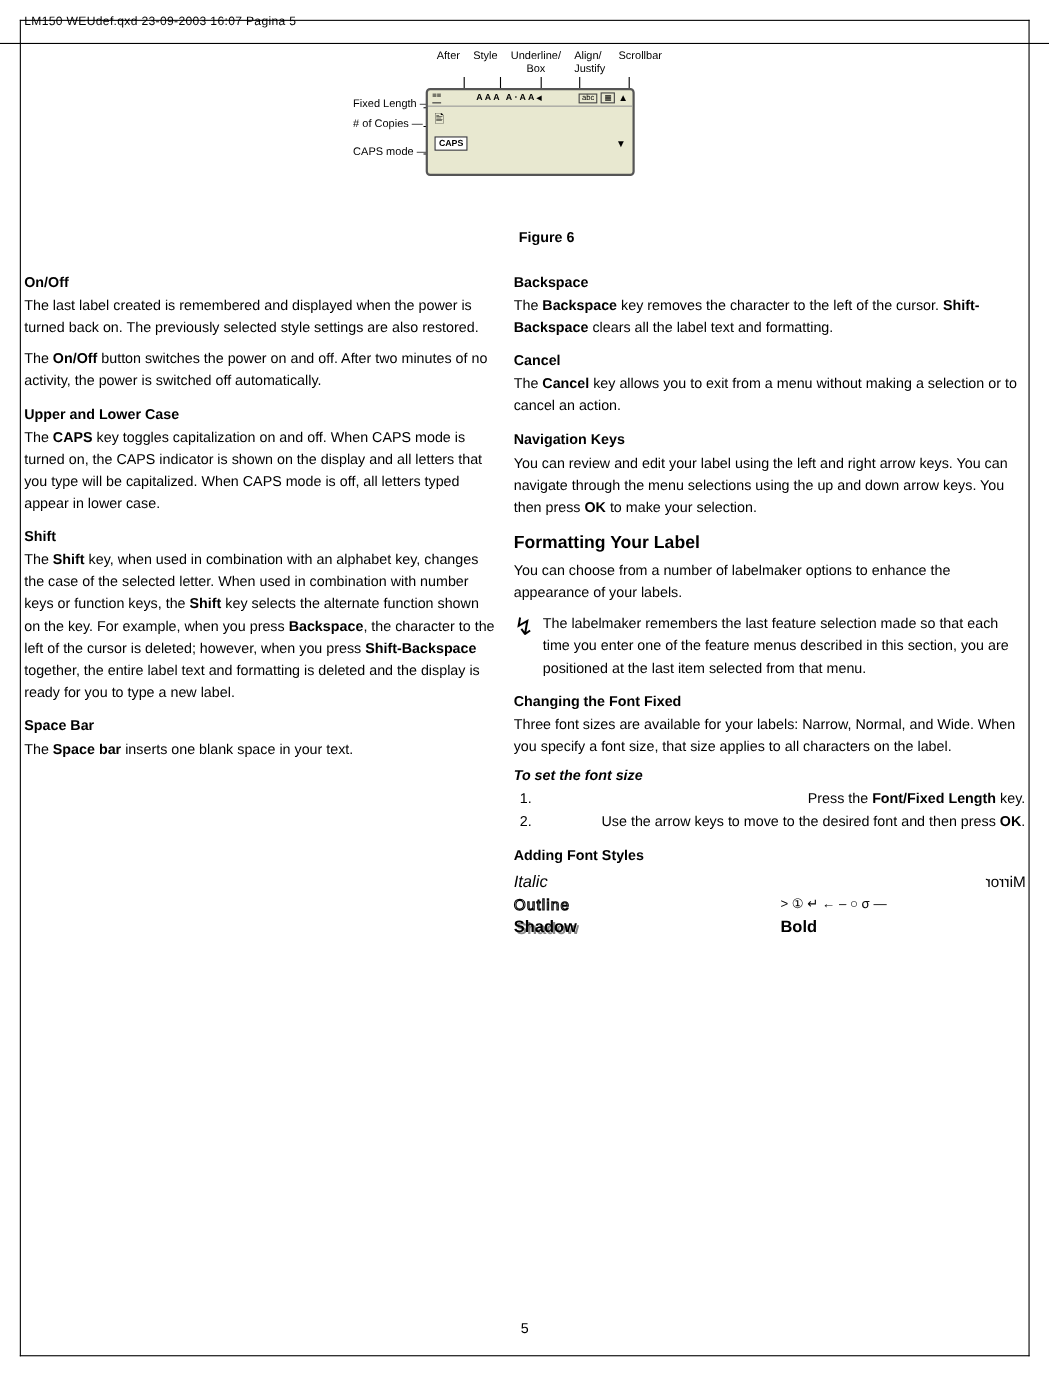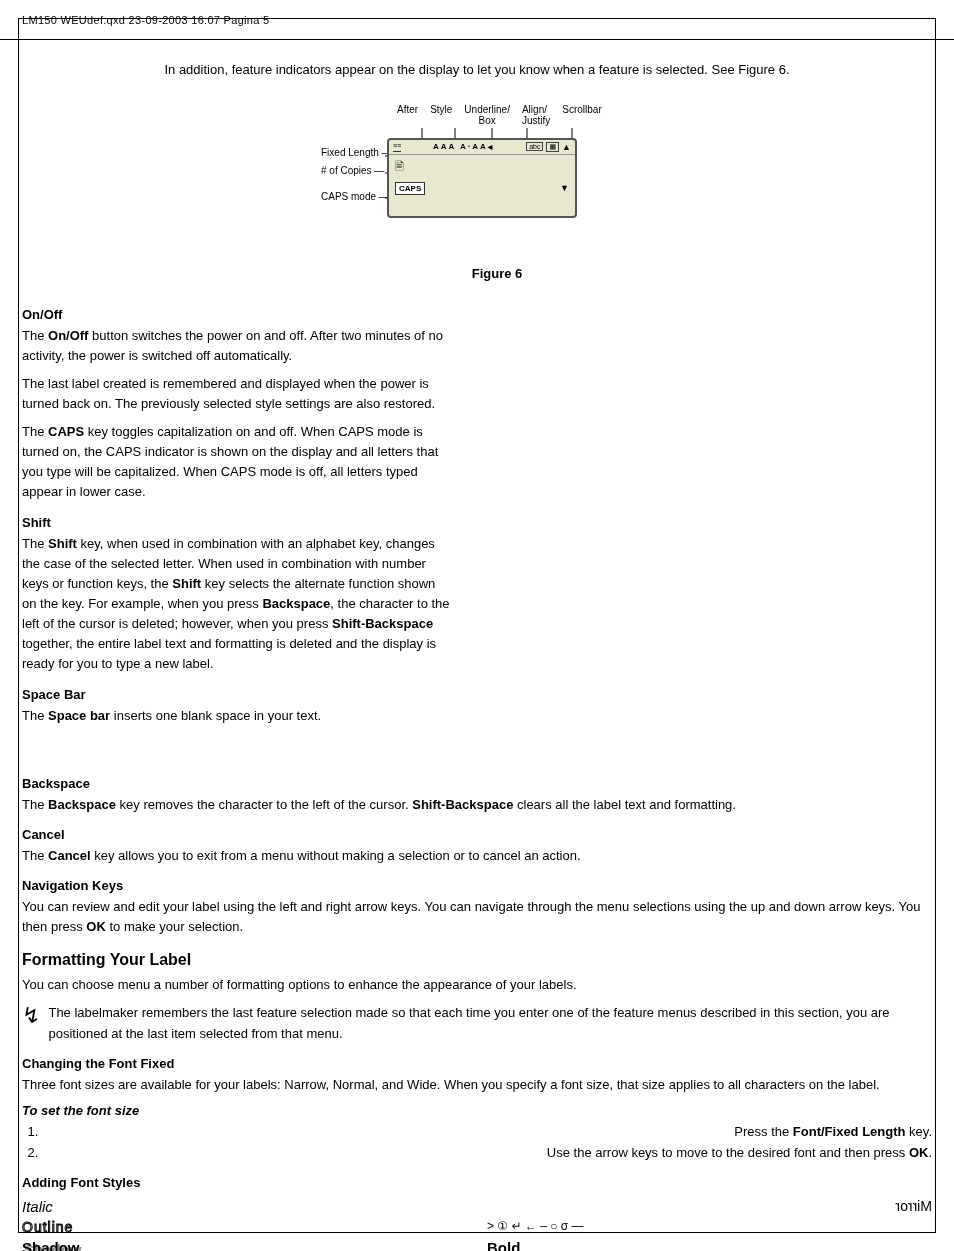--- a/index.html
+++ b/index.html
@@ -61,22 +61,22 @@
       left: 22px;
       right: 22px;
       bottom: 30px;
       display: flex;
       flex-direction: column;
     }
 
     
     .two-col {
       display: flex;
-      flex-direction: column;
-      gap: 30px;
+      flex-direction: row;
+      gap: 15px;
       flex: 1;
     }
 
     .left-col {
       width: 430px;
       flex-shrink: 0;
     }
 
     .right-col {
       flex: 1;
@@ -273,23 +273,20 @@
 <div class="page-border-bottom"></div>
 <div class="page-border-left"></div>
 <div class="page-border-right"></div>
 
 <div class="header">
   <span class="header-text">LM150 WEUdef.qxd   23-09-2003   16:07   Pagina 5</span>
 </div>
 
 <div class="content">
 
-  <div class="intro-section">
-    <span>In addition, feature indicators appear on the display to let you know when a feature is selected. See Figure 6.</span>
-  </div>
 
   <div class="figure-area">
     <div class="figure-diagram">
 
       <svg class="diagram-svg">
 
         <line x1="115" y1="30" x2="115" y2="42" stroke="#000" stroke-width="1"></line>
 
         <line x1="148" y1="30" x2="148" y2="42" stroke="#000" stroke-width="1"></line>
 
@@ -344,26 +341,27 @@
     </div>
     <div class="figure-caption">Figure 6</div>
   </div>
 
   <div class="two-col">
 
     <div class="left-col">
 
       <div class="section-heading">On/Off</div>
       <div class="body-text">
+        The last label created is remembered and displayed when the power is turned back on. The previously selected style settings are also restored.
+      </div>
+      <div class="body-text">
         The <b>On/Off</b> button switches the power on and off. After two minutes of no activity, the power is switched off automatically.
       </div>
-      <div class="body-text">
-        The last label created is remembered and displayed when the power is turned back on. The previously selected style settings are also restored.
-      </div>
-
+
+      <div class="section-heading">Upper and Lower Case</div>
       <div class="body-text">
         The <b>CAPS</b> key toggles capitalization on and off. When CAPS mode is turned on, the CAPS indicator is shown on the display and all letters that you type will be capitalized. When CAPS mode is off, all letters typed appear in lower case.
       </div>
 
       <div class="section-heading">Shift</div>
       <div class="body-text">
         The <b>Shift</b> key, when used in combination with an alphabet key, changes the case of the selected letter. When used in combination with number keys or function keys, the <b>Shift</b> key selects the alternate function shown on the key. For example, when you press <b>Backspace</b>, the character to the left of the cursor is deleted; however, when you press <b>Shift-Backspace</b> together, the entire label text and formatting is deleted and the display is ready for you to type a new label.
       </div>
 
       <div class="section-heading">Space Bar</div>
@@ -385,21 +383,21 @@
         The <b>Cancel</b> key allows you to exit from a menu without making a selection or to cancel an action.
       </div>
 
       <div class="section-heading">Navigation Keys</div>
       <div class="body-text">
         You can review and edit your label using the left and right arrow keys. You can navigate through the menu selections using the up and down arrow keys. You then press <b>OK</b> to make your selection.
       </div>
 
       <div class="section-heading-lg">Formatting Your Label</div>
       <div class="body-text">
-        You can choose menu a number of formatting options to enhance the appearance of your labels.
+        You can choose from a number of labelmaker options to enhance the appearance of your labels.
       </div>
 
       <div class="note-block">
         <span class="note-icon">↯</span>
         <div class="note-text">
           The labelmaker remembers the last feature selection made so that each time you enter one of the feature menus described in this section, you are positioned at the last item selected from that menu.
         </div>
       </div>
 
       <div class="section-heading">Changing the Font Fixed</div>

